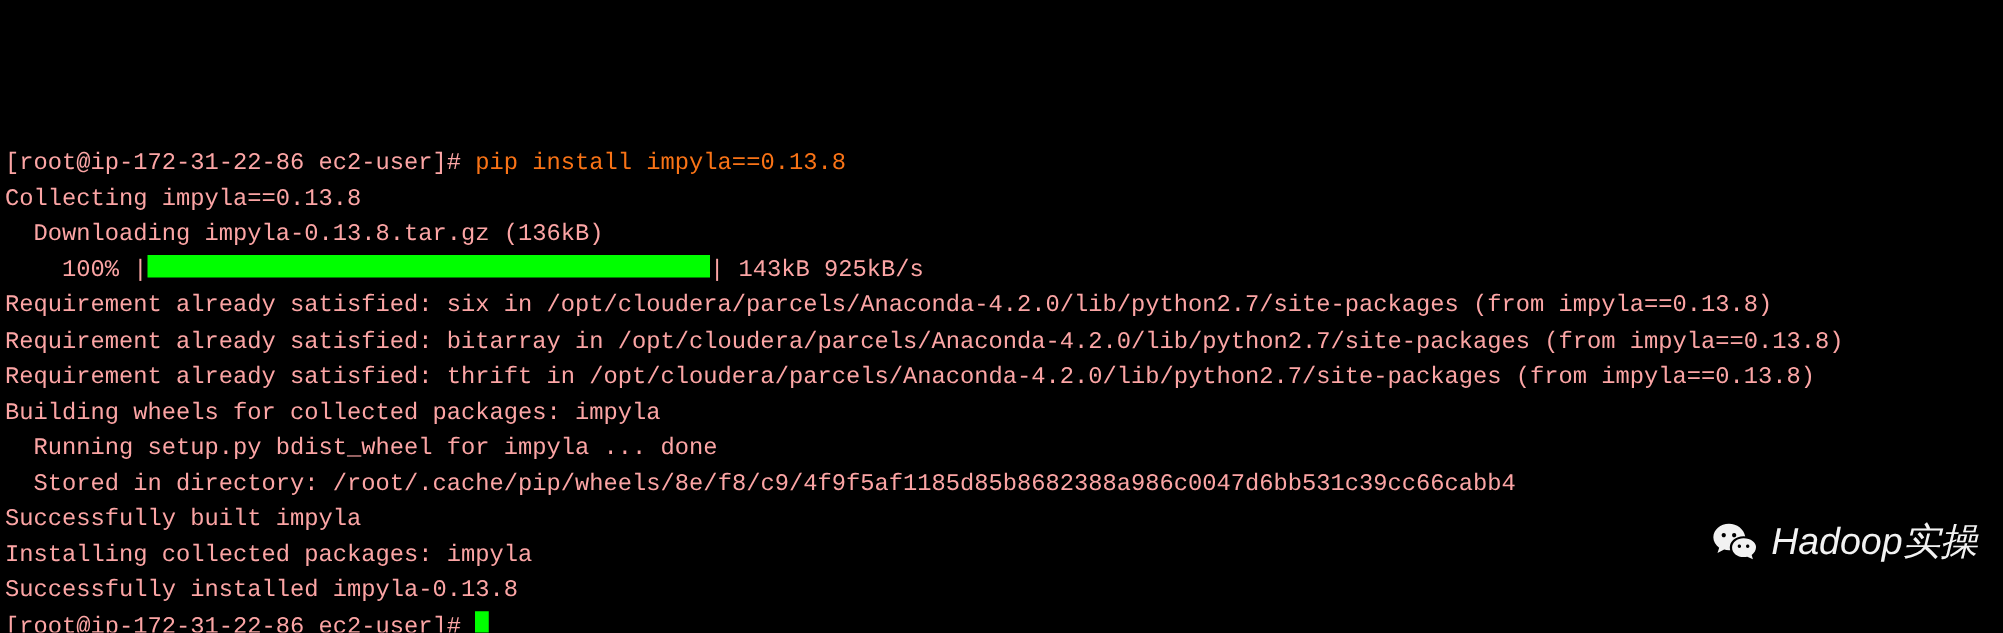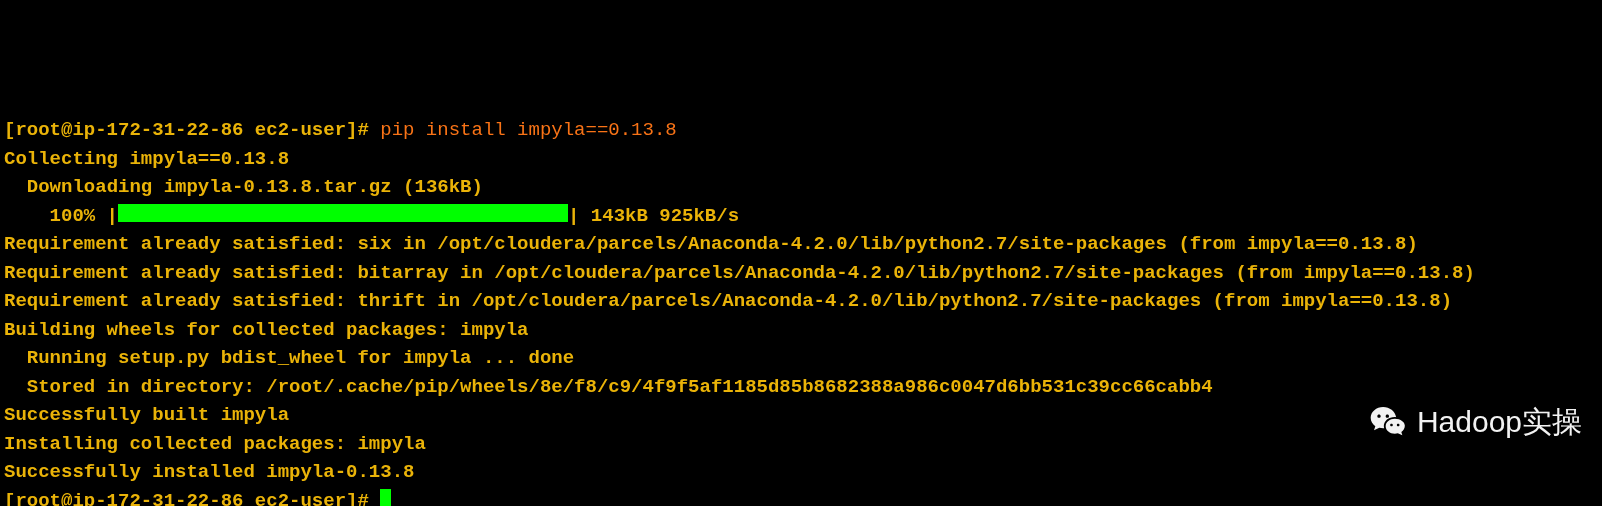--- a/index.html
+++ b/index.html
@@ -12,21 +12,21 @@
     padding: 2px 4px;
     width: 1602px;
     height: 506px;
     overflow: hidden;
     position: relative;
     white-space: pre-wrap;
     word-break: break-all;
   }
   .line { display: block; }
   .white { color: #f97316; }
-  .green { color: #eab308; font-weight: bold; }
+  .green { color: #fca5a5; }
   .progress-bar {
     display: inline-block;
     background: #00ff00;
     width: 450px;
     height: 18px;
     vertical-align: middle;
     position: relative;
     top: -2px;
   }
   .cursor {
@@ -34,29 +34,30 @@
     background: #00ff00;
     width: 11px;
     height: 20px;
     vertical-align: middle;
     position: relative;
     top: -1px;
   }
   .watermark {
     position: absolute;
     right: 20px;
-    bottom: 62px;
+    bottom: 50px;
     display: flex;
     align-items: center;
     gap: 8px;
     color: #ffffff;
     font-family: "Microsoft YaHei", Arial, sans-serif;
     font-size: 30px;
     font-weight: 500;
     opacity: 0.95;
+    font-style: italic;
   }
   .watermark svg { width: 40px; height: 40px; }
 </style>
 </head>
 <body>
 
 
 
 <div><span class="line"><span class="green">[root@ip-172-31-22-86 ec2-user]#</span> <span class="white">pip install impyla==0.13.8</span></span><span class="line green">Collecting impyla==0.13.8</span><span class="line green">  Downloading impyla-0.13.8.tar.gz (136kB)</span><span class="line"><span class="green">    100% |</span><span class="progress-bar"></span><span class="green">| 143kB 925kB/s</span></span><span class="line green">Requirement already satisfied: six in /opt/cloudera/parcels/Anaconda-4.2.0/lib/python2.7/site-packages (from impyla==0.13.8)</span><span class="line green">Requirement already satisfied: bitarray in /opt/cloudera/parcels/Anaconda-4.2.0/lib/python2.7/site-packages (from impyla==0.13.8)</span><span class="line green">Requirement already satisfied: thrift in /opt/cloudera/parcels/Anaconda-4.2.0/lib/python2.7/site-packages (from impyla==0.13.8)</span><span class="line green">Building wheels for collected packages: impyla</span><span class="line green">  Running setup.py bdist_wheel for impyla ... done</span><span class="line green">  Stored in directory: /root/.cache/pip/wheels/8e/f8/c9/4f9f5af1185d85b8682388a986c0047d6bb531c39cc66cabb4</span><span class="line green">Successfully built impyla</span><span class="line green">Installing collected packages: impyla</span><span class="line green">Successfully installed impyla-0.13.8</span><span class="line"><span class="green">[root@ip-172-31-22-86 ec2-user]#</span> <span class="cursor"></span></span></div>
 

